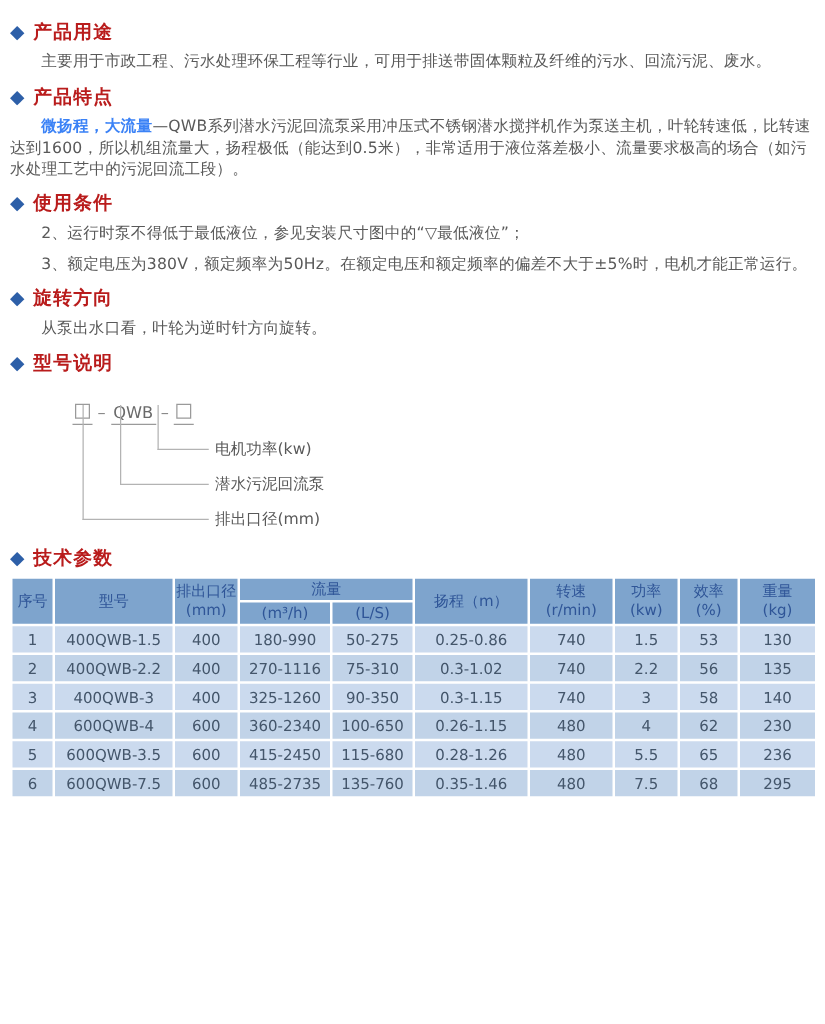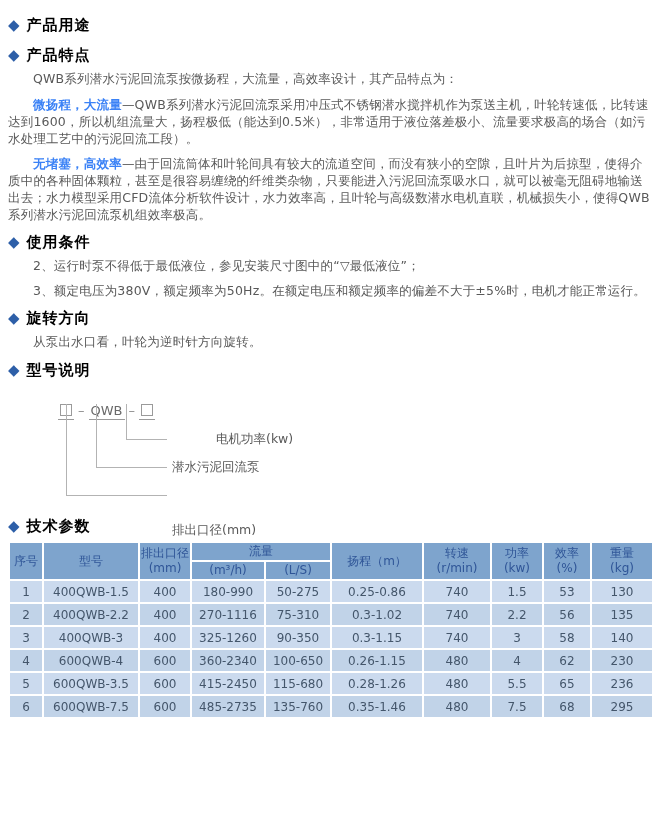--- a/index.html
+++ b/index.html
@@ -8,21 +8,21 @@
     background:#ffffff;
     font-family:"DejaVu Sans","Liberation Sans",sans-serif;
     color:#595959;
     overflow:hidden;
   }
   .page{padding:6px 8px 0 8px;box-sizing:border-box;}
 
   
   .sec-head{display:flex;align-items:center;margin:8px 0 4px 0;height:22px;}
   .diamond{color:#2d5fa8;font-size:15px;line-height:15px;margin-right:7px;}
-  .sec-title{color:#000000;font-size:15px;font-weight:bold;letter-spacing:1px;}
+  .sec-title{color:#b91c1c;font-size:15px;font-weight:bold;letter-spacing:1px;}
 
   
   p.body{
     margin:4px 0 8px 0;
     font-size:12.5px;
     line-height:17px;
     text-indent:2em;
     color:#595959;
     letter-spacing:.2px;
   }
@@ -36,23 +36,23 @@
   .formula .dash{padding:0 4px;color:#8a8a8a;}
   .mbox{
     display:inline-block;width:10px;height:10px;
     border:1px solid #9a9a9a;background:#fff;vertical-align:-1px;
   }
   .conn{position:absolute;border-left:1px solid #b3b3b3;border-bottom:1px solid #b3b3b3;top:17px;}
   .conn.c1{left:68px;width:40px;height:35px;}
   .conn.c2{left:38px;width:70px;height:63px;}
   .conn.c3{left:8px;width:100px;height:91px;}
   .dlabel{position:absolute;left:114px;font-size:12.5px;color:#595959;white-space:nowrap;}
-  .dlabel.l1{top:44px;margin-left:44px;}
+  .dlabel.l1{top:44px;}
   .dlabel.l2{top:72px;}
-  .dlabel.l3{top:100px;margin-top:35px;}
+  .dlabel.l3{top:100px;}
 
   
   table.specs{
     border-collapse:separate;border-spacing:2px;
     background:#ffffff;
     width:644px;table-layout:fixed;
     margin-top:4px;
   }
   table.specs th{
     background:#7ea4cd;color:#2f5597;
@@ -70,28 +70,27 @@
 </style>
 </head>
 <body>
 
 <div class="page">
 
   <div class="sec-head">
     <span class="diamond">◆</span>
     <span class="sec-title">产品用途</span>
   </div>
+  <p class="body tight">主要用于市政工程、污水处理环保工程等行业，可用于排送带固体颗粒及纤维的污水、回流污泥、废水。</p>
 
   <div class="sec-head">
     <span class="diamond">◆</span>
     <span class="sec-title">产品特点</span>
   </div>
-  <p class="body tight">QWB系列潜水污泥回流泵按微扬程，大流量，高效率设计，其产品特点为：</p>
   <p class="body"><span class="lead">微扬程，大流量</span><span>—QWB系列潜水污泥回流泵采用冲压式不锈钢潜水搅拌机作为泵送主机，叶轮转速低，比转速达到1600，所以机组流量大，扬程极低（能达到0.5米），非常适用于液位落差极小、流量要求极高的场合（如污水处理工艺中的污泥回流工段）。</span></p>
-  <p class="body"><span class="lead">无堵塞，高效率</span><span>—由于回流筒体和叶轮间具有较大的流道空间，而没有狭小的空隙，且叶片为后掠型，使得介质中的各种固体颗粒，甚至是很容易缠绕的纤维类杂物，只要能进入污泥回流泵吸水口，就可以被毫无阻碍地输送出去；水力模型采用CFD流体分析软件设计，水力效率高，且叶轮与高级数潜水电机直联，机械损失小，使得QWB系列潜水污泥回流泵机组效率极高。</span></p>
 
   <div class="sec-head">
     <span class="diamond">◆</span>
     <span class="sec-title">使用条件</span>
   </div>
   <p class="body">2、运行时泵不得低于最低液位，参见安装尺寸图中的“▽最低液位”；</p>
   <p class="body">3、额定电压为380V，额定频率为50Hz。在额定电压和额定频率的偏差不大于±5%时，电机才能正常运行。</p>
 
   <div class="sec-head">
     <span class="diamond">◆</span>

